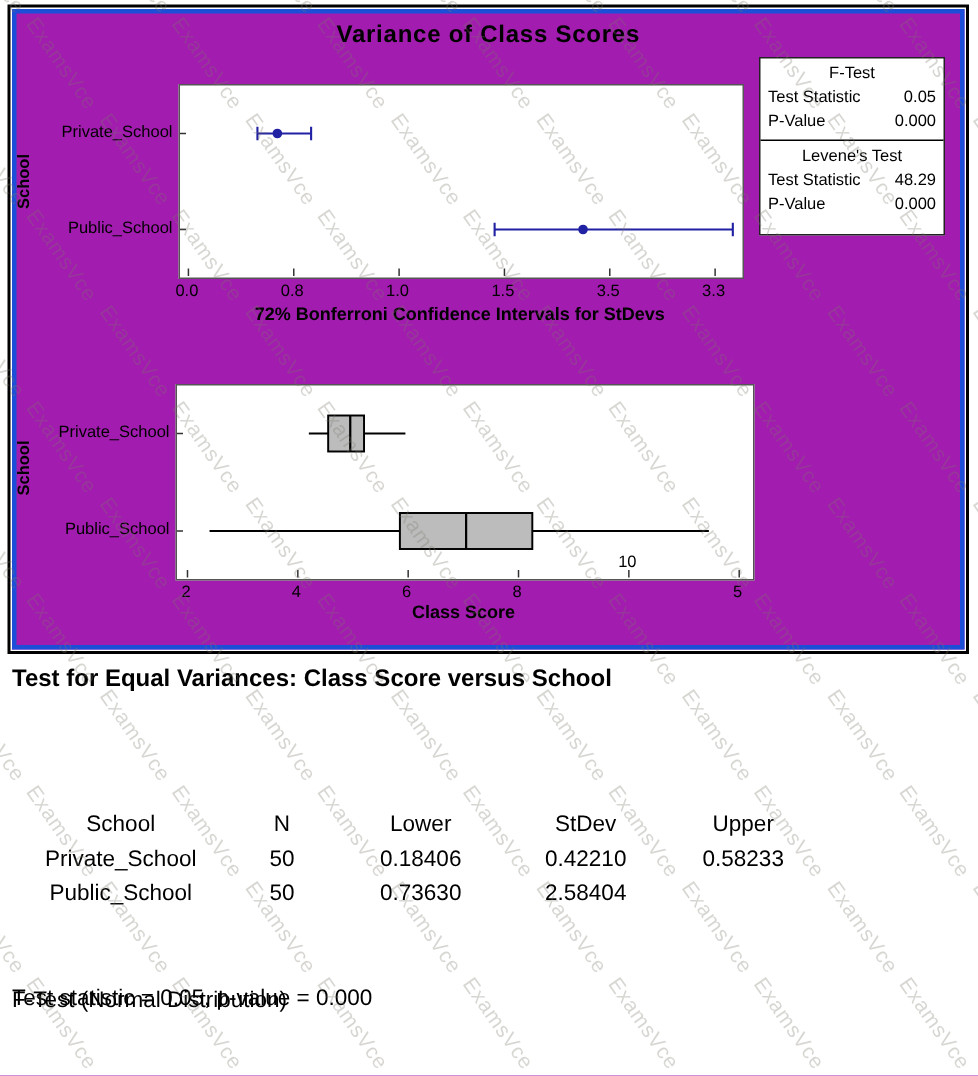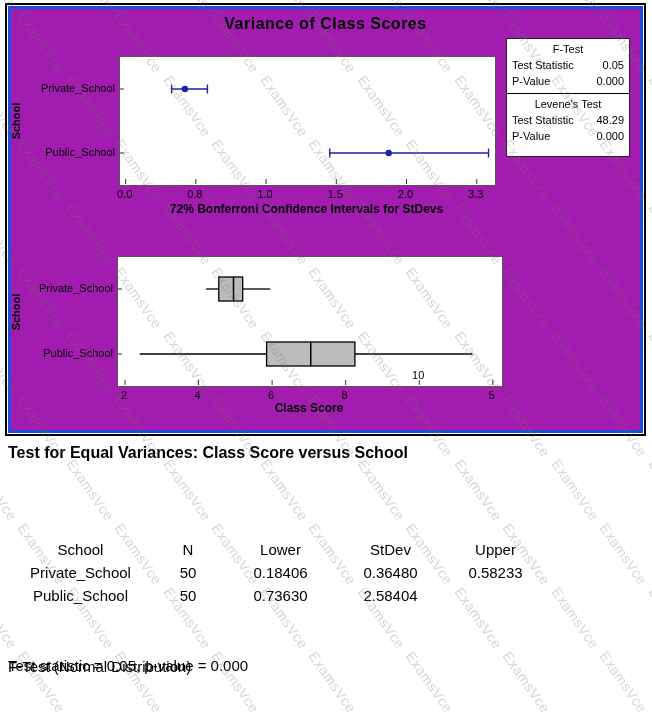--- a/index.html
+++ b/index.html
@@ -155,21 +155,21 @@
       </div>
       <div class="panel-row">
         <span>P-Value</span>
         <span>0.000</span>
       </div>
     </div>
   <div class="x-tick-label" style="left: 93.618px; top: 179px;">0.0</div>
       <div class="x-tick-label" style="left: 163.843px; top: 179px;">0.8</div>
       <div class="x-tick-label" style="left: 234.067px; top: 179px;">1.0</div>
       <div class="x-tick-label" style="left: 304.292px; top: 179px;">1.5</div>
-      <div class="x-tick-label" style="left: 374.517px; top: 179px;">2.0</div>
+      <div class="x-tick-label" style="left: 374.517px; top: 179px;">3.5</div>
       <div class="x-tick-label" style="left: 444.742px; top: 179px;">3.3</div>
       <div class="cat-label" style="left: 4px; top: 72px;">Private_School</div>
       <div class="cat-label" style="left: 4px; top: 136px;">Public_School</div>
       <div class="x-tick-label" style="left: 92.9885px; top: 380px;">2</div>
       <div class="x-tick-label" style="left: 166.552px; top: 380px;">4</div>
       <div class="x-tick-label" style="left: 240.115px; top: 380px;">6</div>
       <div class="x-tick-label" style="left: 313.678px; top: 380px;">8</div>
       <div class="x-tick-label" style="left: 387.241px; top: 360px;">10</div>
       <div class="x-tick-label" style="left: 460.805px; top: 380px;">5</div>
       <div class="cat-label" style="left: 2px; top: 272px;">Private_School</div>
@@ -182,21 +182,21 @@
         <span class="t-cell c0">School</span>
         <span class="t-cell c1">N</span>
         <span class="t-cell c2">Lower</span>
         <span class="t-cell c3">StDev</span>
         <span class="t-cell c4">Upper</span>
       </div>
       <div class="t-row">
         <span class="t-cell c0">Private_School</span>
         <span class="t-cell c1">50</span>
         <span class="t-cell c2">0.18406</span>
-        <span class="t-cell c3">0.36480</span>
+        <span class="t-cell c3">0.42210</span>
         <span class="t-cell c4">0.58233</span>
       </div>
       <div class="t-row">
         <span class="t-cell c0">Public_School</span>
         <span class="t-cell c1">50</span>
         <span class="t-cell c2">0.73630</span>
         <span class="t-cell c4">2.58404</span>
       </div>
     </div>
   <div class="session-text" id="ftest-line1">F-Test (Normal Distribution)</div>

